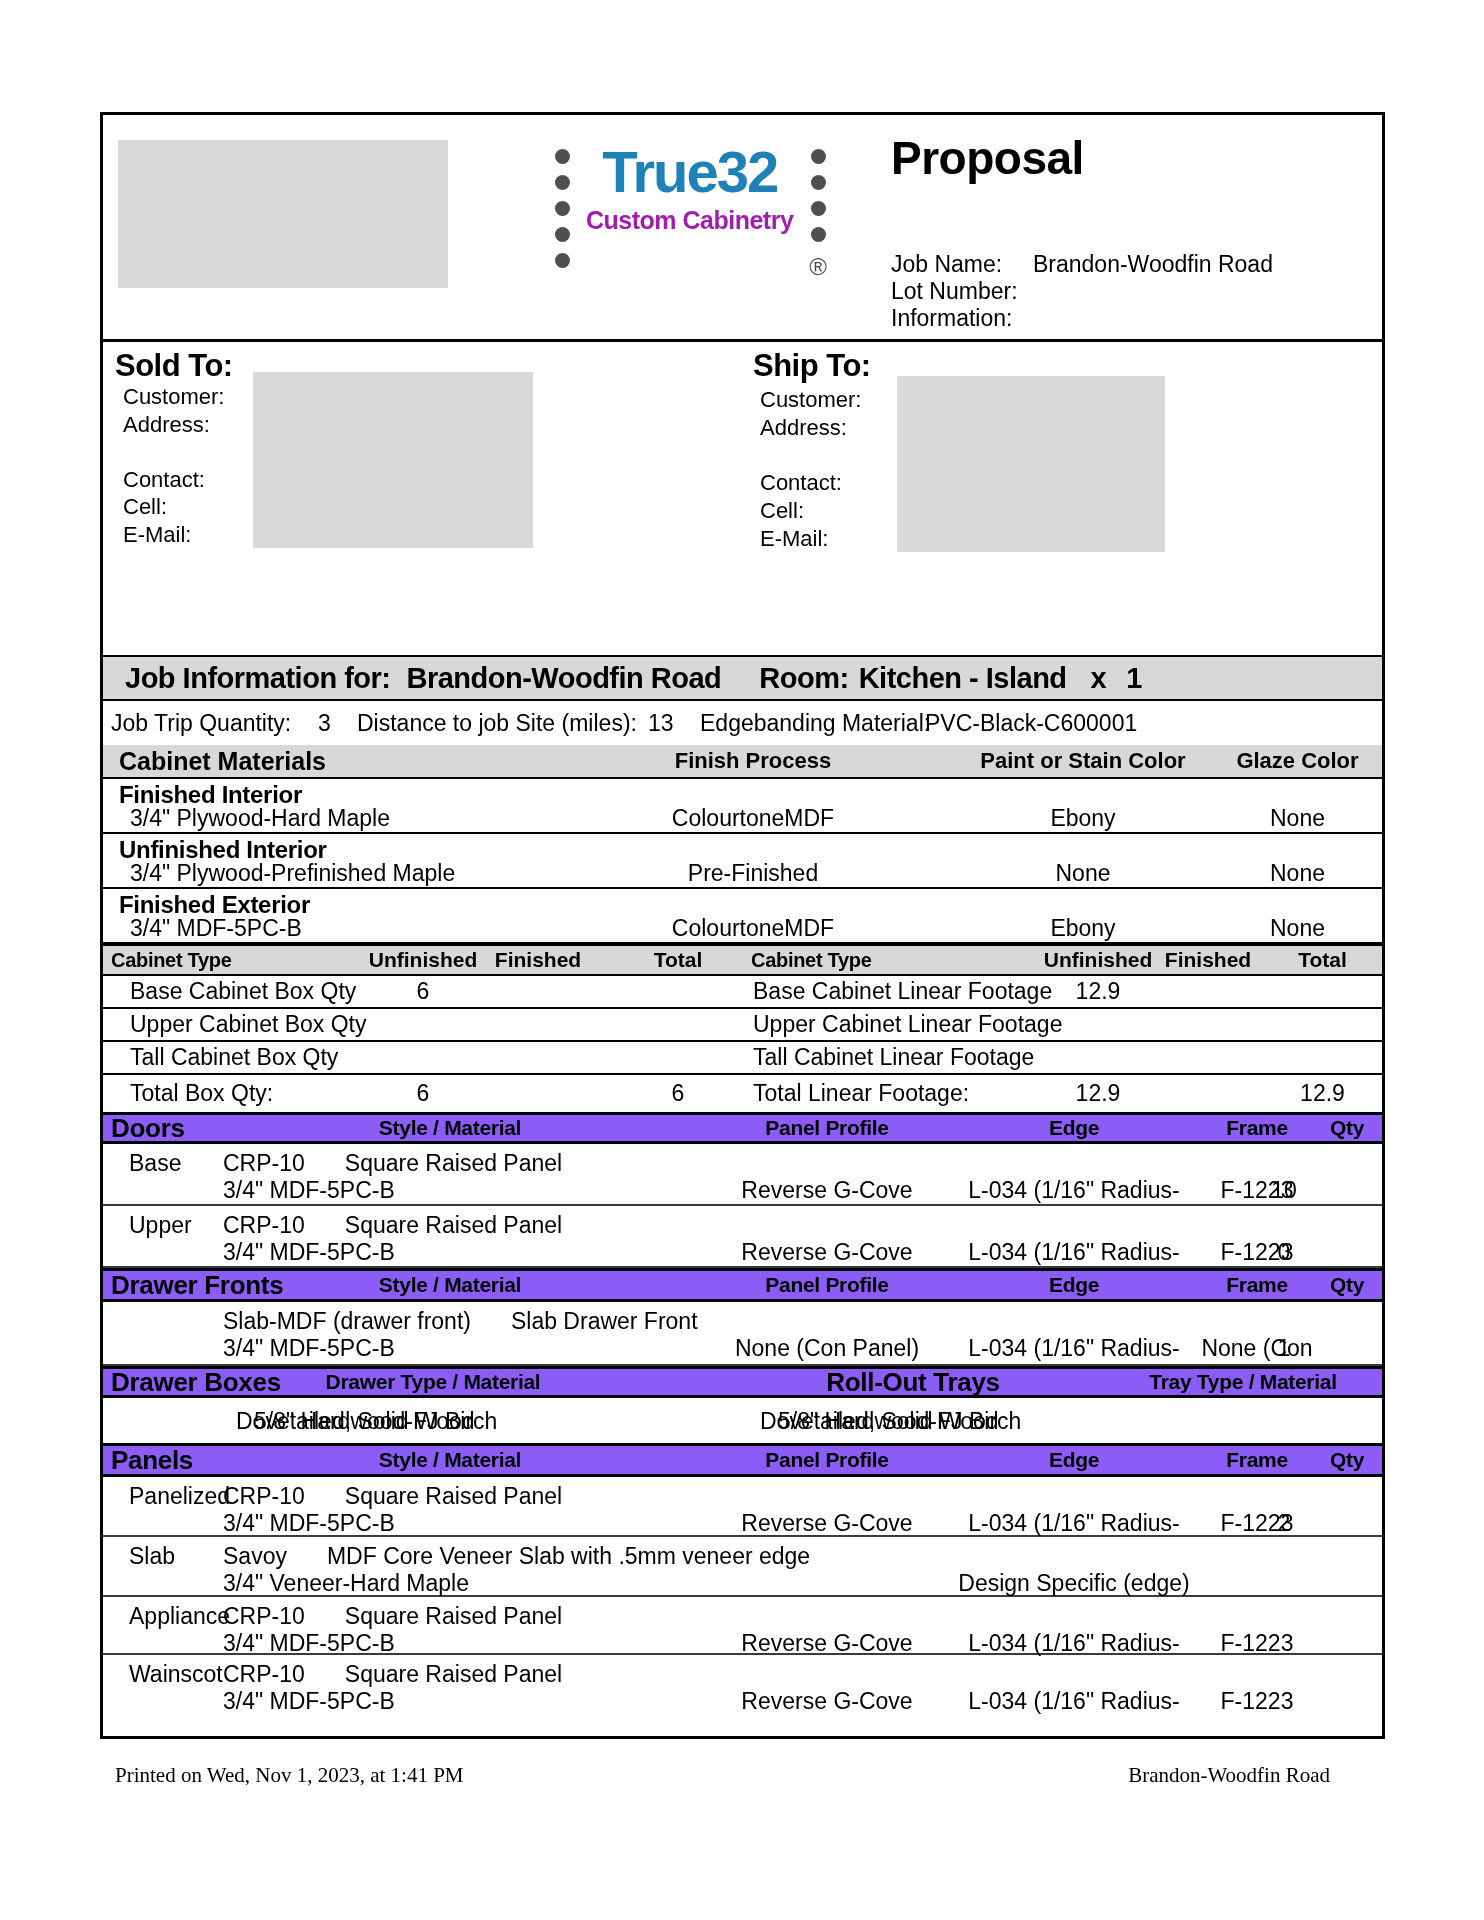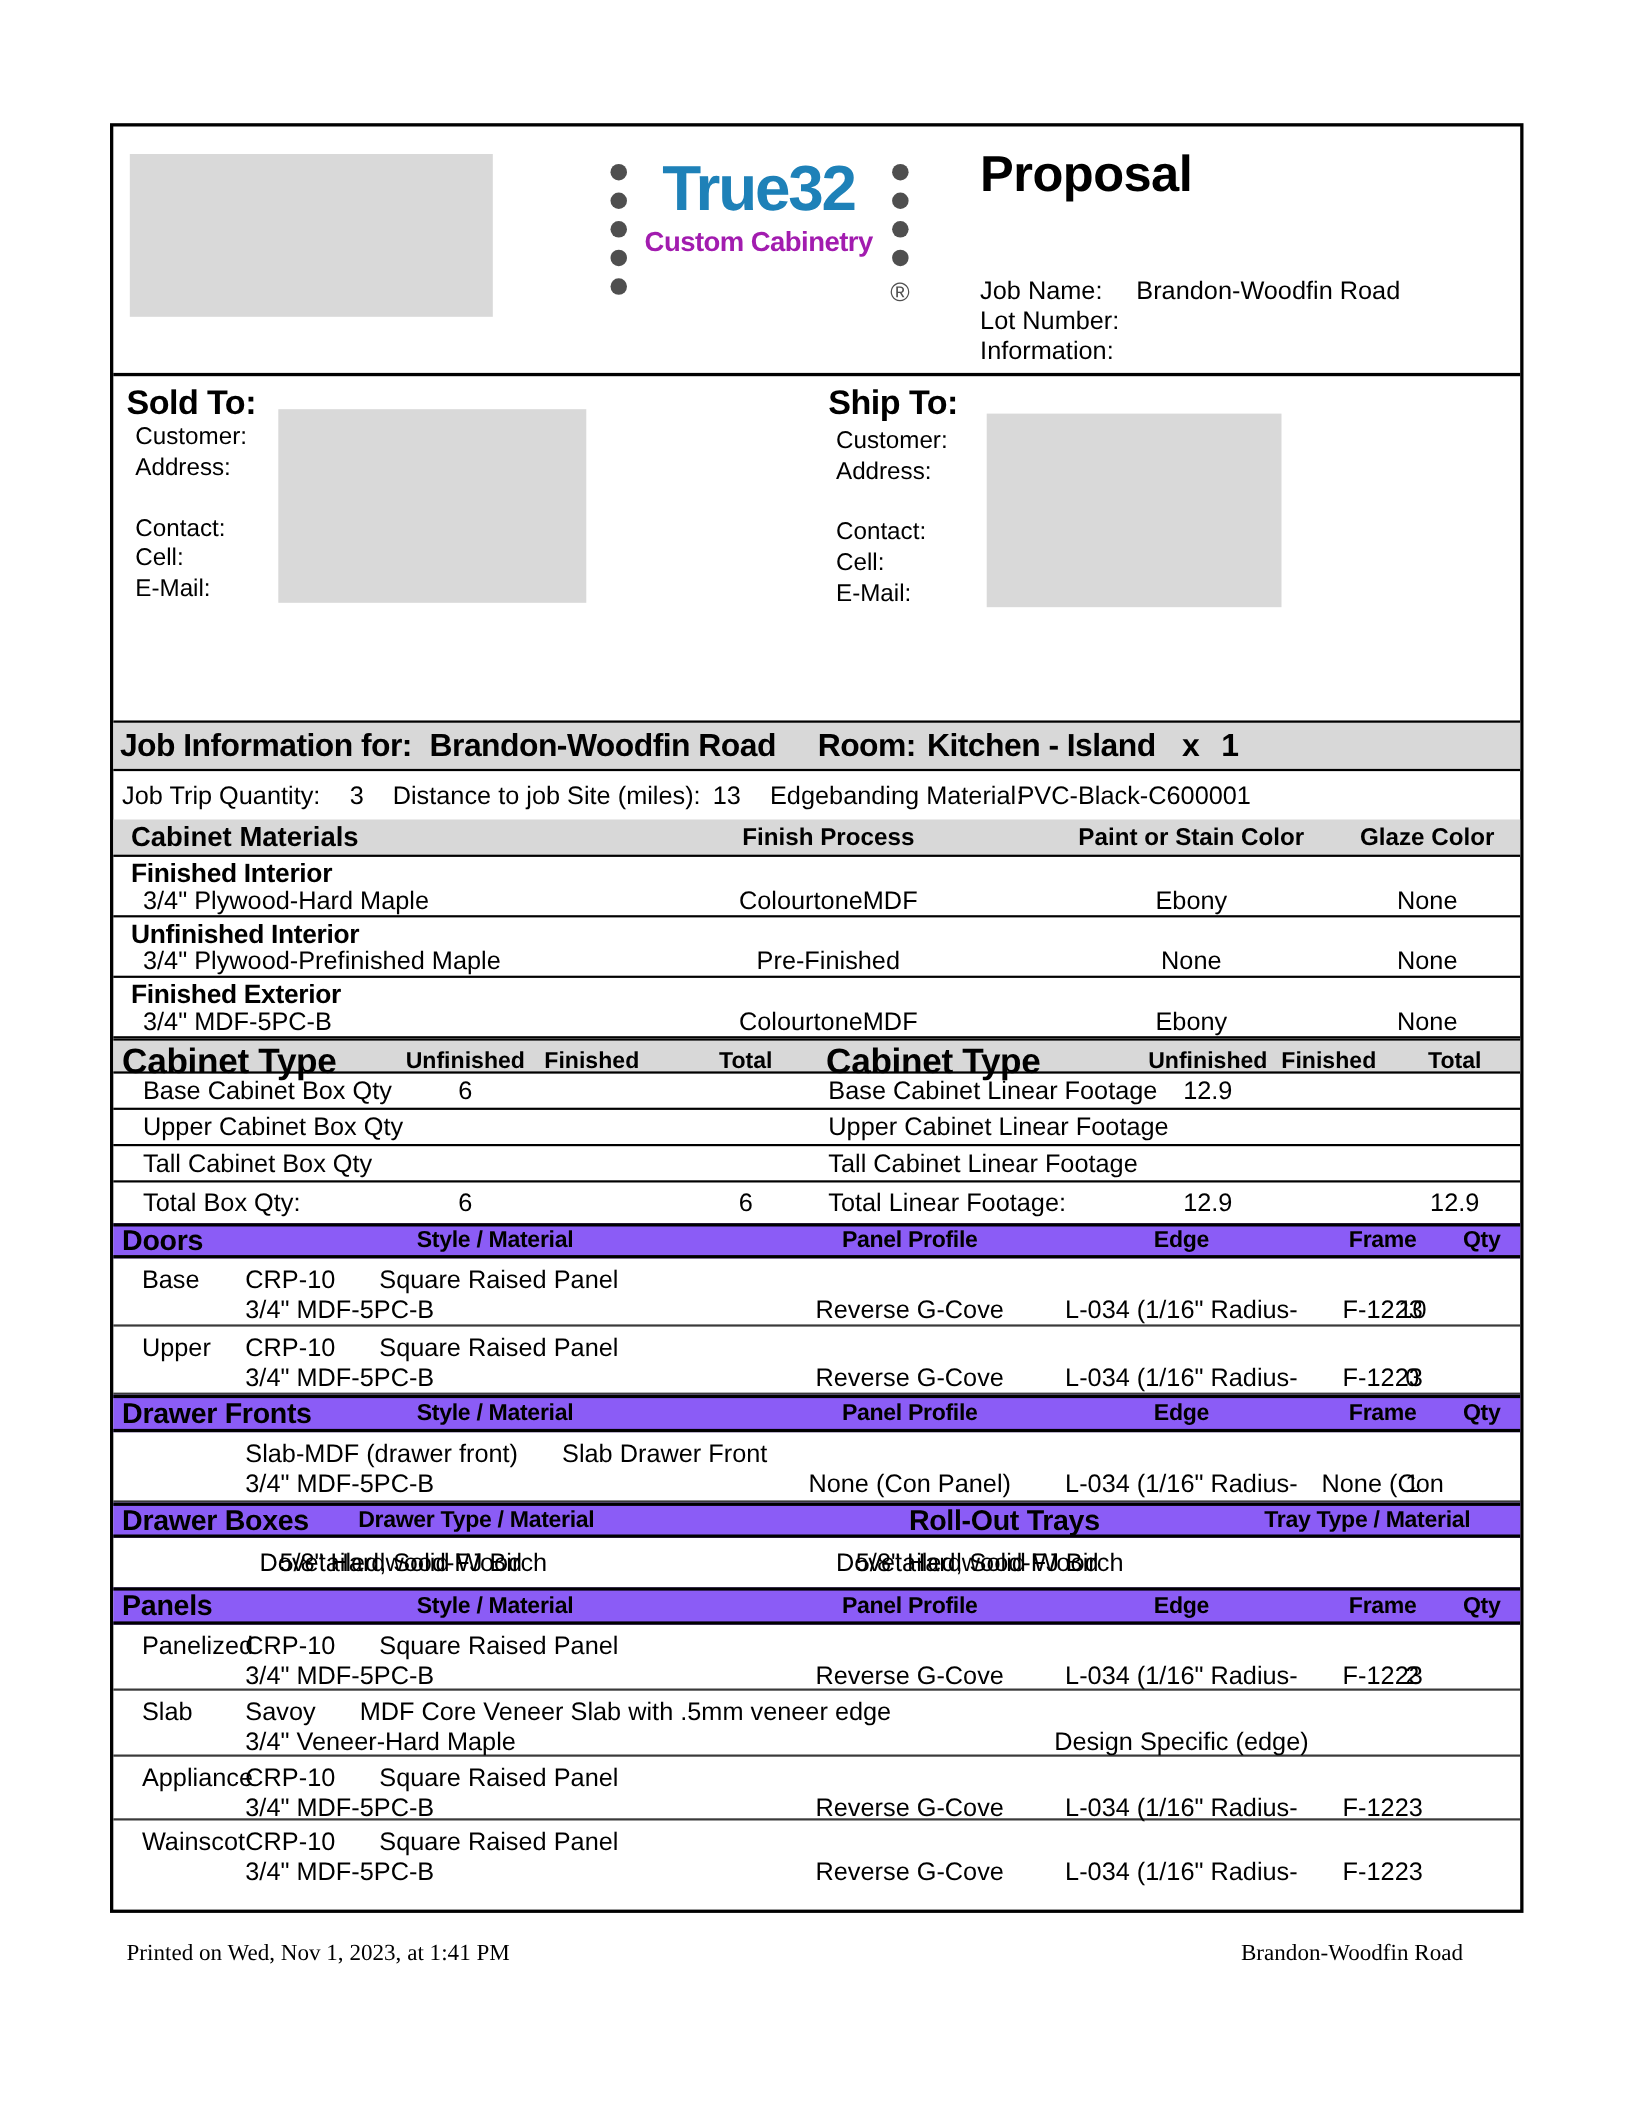--- a/index.html
+++ b/index.html
@@ -21,41 +21,41 @@
   .job-lines{position:absolute;left:788px;top:136px;font-size:23px;line-height:27px;}
   .jl-label{display:inline-block;min-width:142px;}
 
   
   .band-soldto{position:relative;height:313px;}
   .st-title{position:absolute;top:6px;font-size:31px;font-weight:bold;letter-spacing:-0.5px;}
   .st-label{position:absolute;font-size:22px;}
   .redact{position:absolute;background:#d9d9d9;}
 
   
-  .jobbar{height:46px;background:#d8d8d8;border-top:2px solid #000;border-bottom:2px solid #000;display:flex;align-items:center;font-weight:bold;font-size:29px;letter-spacing:-0.5px;white-space:nowrap;}
+  .jobbar{height:46px;background:#d8d8d8;border-top:2px solid #000;border-bottom:2px solid #000;display:flex;align-items:center;font-weight:bold;font-size:29px;letter-spacing:-0.5px;white-space:nowrap;padding-left:16px;}
   .triprow{position:relative;height:44px;font-size:23px;}
   .triprow span{position:absolute;top:50%;transform:translateY(-50%);white-space:nowrap;}
 
   
   .mat-grid{display:grid;grid-template-columns:450px 400px 260px 169px;}
   .mat-header{height:34px;background:#d8d8d8;border-bottom:2px solid #000;align-items:center;font-weight:bold;}
   .mat-header .mg-name{font-size:25px;}
   .mat-header .mg-c{font-size:22px;}
   .mg-name{padding-left:16px;text-align:left;white-space:nowrap;}
   .mg-c{text-align:center;white-space:nowrap;}
   .mat-group{border-bottom:2px solid #000;}
   .mat-group:last-child{border-bottom:0;}
   .group-title{height:26px;font-size:24px;font-weight:bold;padding:2px 0 0 16px;letter-spacing:-0.3px;}
   .mat-row{height:27px;font-size:23px;align-items:center;}
   .mat-row .mg-name{padding-left:27px;}
 
   
   .ct-grid{display:grid;grid-template-columns:280px 80px 150px 130px 300px 110px 110px 119px;align-items:center;}
   .ct-header{height:32px;background:#d8d8d8;border-top:2px solid #000;border-bottom:2px solid #000;font-weight:bold;}
-  .ct-title{font-size:32px;padding-left:8px;white-space:nowrap;letter-spacing:-0.3px;}
+  .ct-title{font-size:20px;padding-left:8px;white-space:nowrap;letter-spacing:-0.3px;}
   .ct-h{font-size:21px;display:flex;justify-content:center;white-space:nowrap;}
   .ct-row{height:33px;font-size:23px;border-bottom:2px solid #000;}
   .ct-row.total{height:37px;border-bottom:0;}
   .ct-l{padding-left:27px;white-space:nowrap;}
   .ct-r{padding-left:10px;white-space:nowrap;}
   .ct-v{display:flex;justify-content:center;white-space:nowrap;}
 
   
   .sec-header{position:relative;background:#8b5cf6;border-top:3px solid #000;border-bottom:3px solid #000;font-weight:bold;}
   .h-title{position:absolute;left:8px;top:50%;transform:translateY(-50%);font-size:26px;letter-spacing:-0.3px;white-space:nowrap;}

